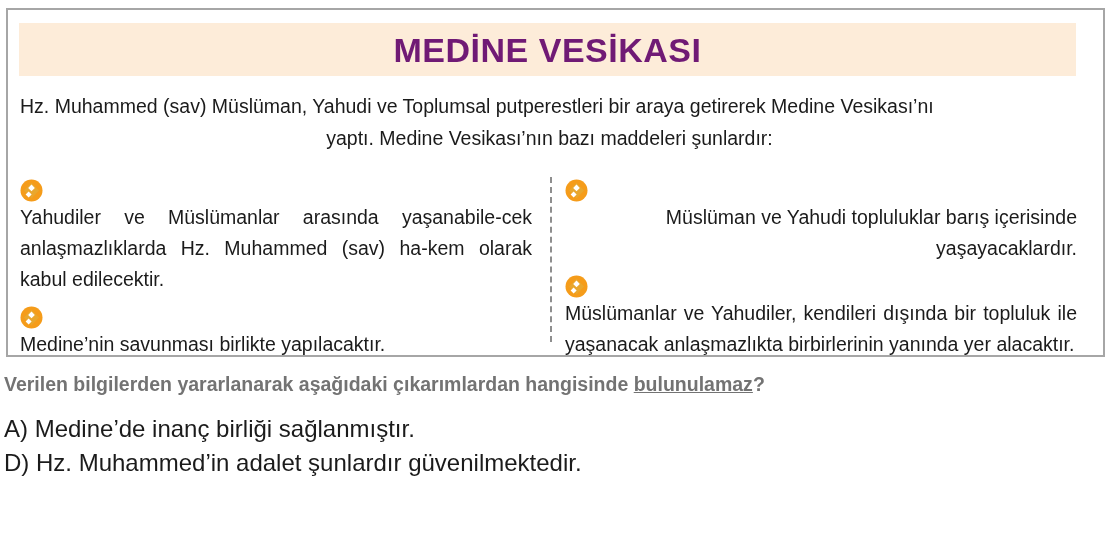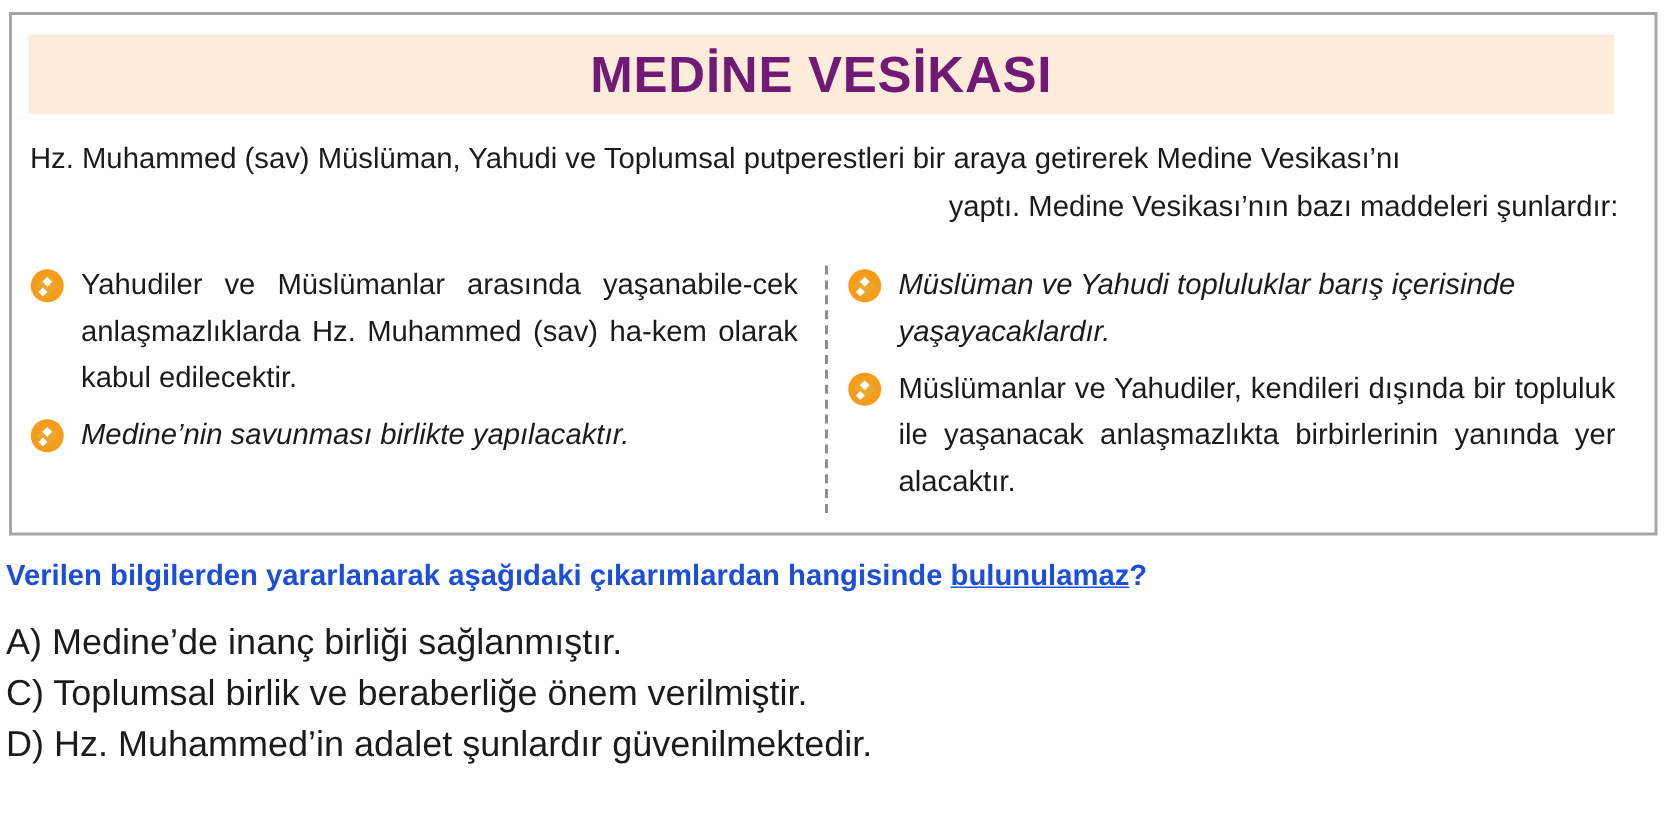--- a/index.html
+++ b/index.html
@@ -55,21 +55,21 @@
     left: 20px;
     top: 90px;
     width: 1059px;
     font-size: 19.5px;
     line-height: 32px;
     text-align: justify;
     text-justify: inter-word;
     color: #1b1b1b;
   }
   .intro .last-line {
-    text-align: right;
+    text-align: center;
   }
 
   
   .columns {
     position: absolute;
     left: 20px;
     top: 175px;
     width: 1065px;
     height: 170px;
   }
@@ -87,49 +87,50 @@
     top: 2px;
     width: 0;
     height: 165px;
     border-left: 2px dashed #8e8e8e;
   }
 
   .bullet-row {
     display: flex;
     align-items: flex-start;
     margin-bottom: 7px;
+    flex-direction: column;
   }
   .bullet-icon {
     flex: 0 0 auto;
     width: 23px;
     height: 23px;
     margin-right: 11px;
     margin-top: 4px;
   }
   .bullet-icon svg { display: block; }
 
   .bullet-text {
     font-size: 19.5px;
     line-height: 31px;
     color: #1b1b1b;
     text-align: justify;
     text-justify: inter-word;
     flex: 1 1 auto;
   }
-  .bullet-text.nojust { text-align: left; font-style: italic; }
+  .bullet-text.nojust { text-align: right; }
 
   
   .question {
     position: absolute;
     left: 4px;
     top: 371px;
     width: 1100px;
     font-size: 19.5px;
     font-weight: bold;
-    color: #1d4ed8;
+    color: #737373;
     line-height: 26px;
   }
   .question u { text-decoration: underline; }
 
   
   .options {
     position: absolute;
     left: 4px;
     top: 413px;
     width: 1100px;
@@ -217,15 +218,14 @@
 
   </div>
 </div>
 
 <div class="question">
   <span>Verilen bilgilerden yararlanarak aşağıdaki çıkarımlardan hangisinde </span><u>bulunulamaz</u><span>?</span>
 </div>
 
 <div class="options">
   <div class="option">A) Medine’de inanç birliği sağlanmıştır.</div>
-  <div class="option">C) Toplumsal birlik ve beraberliğe önem verilmiştir.</div>
   <div class="option">D) Hz. Muhammed’in adalet şunlardır güvenilmektedir.</div>
 </div>
 
 </body></html>

